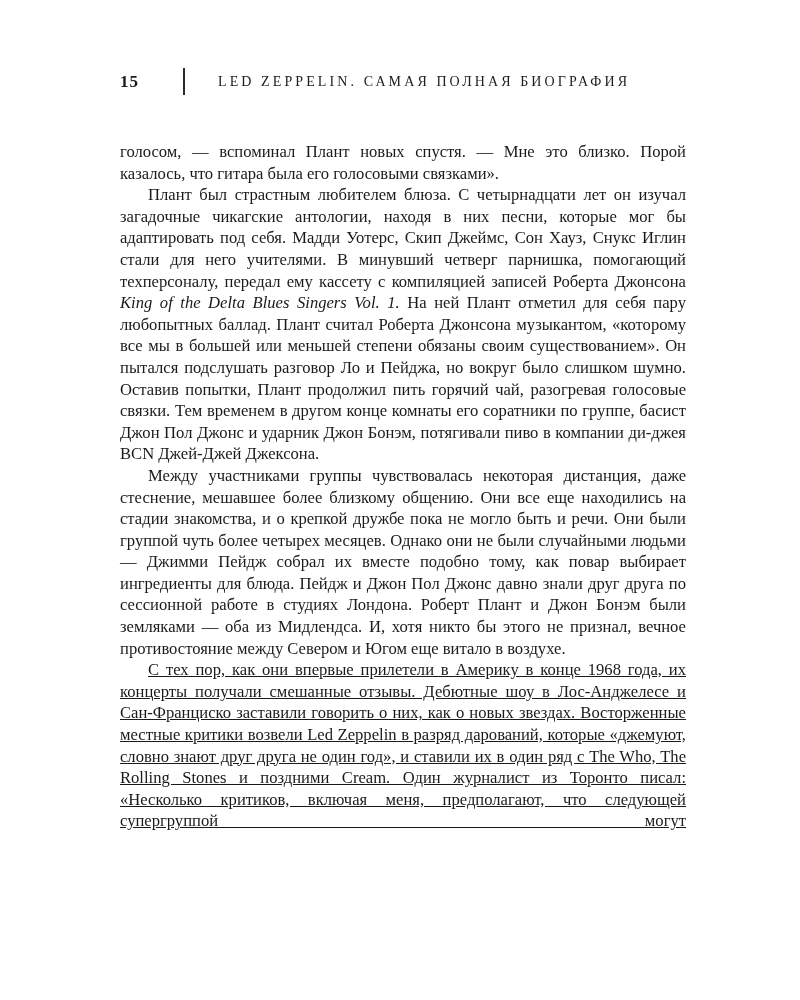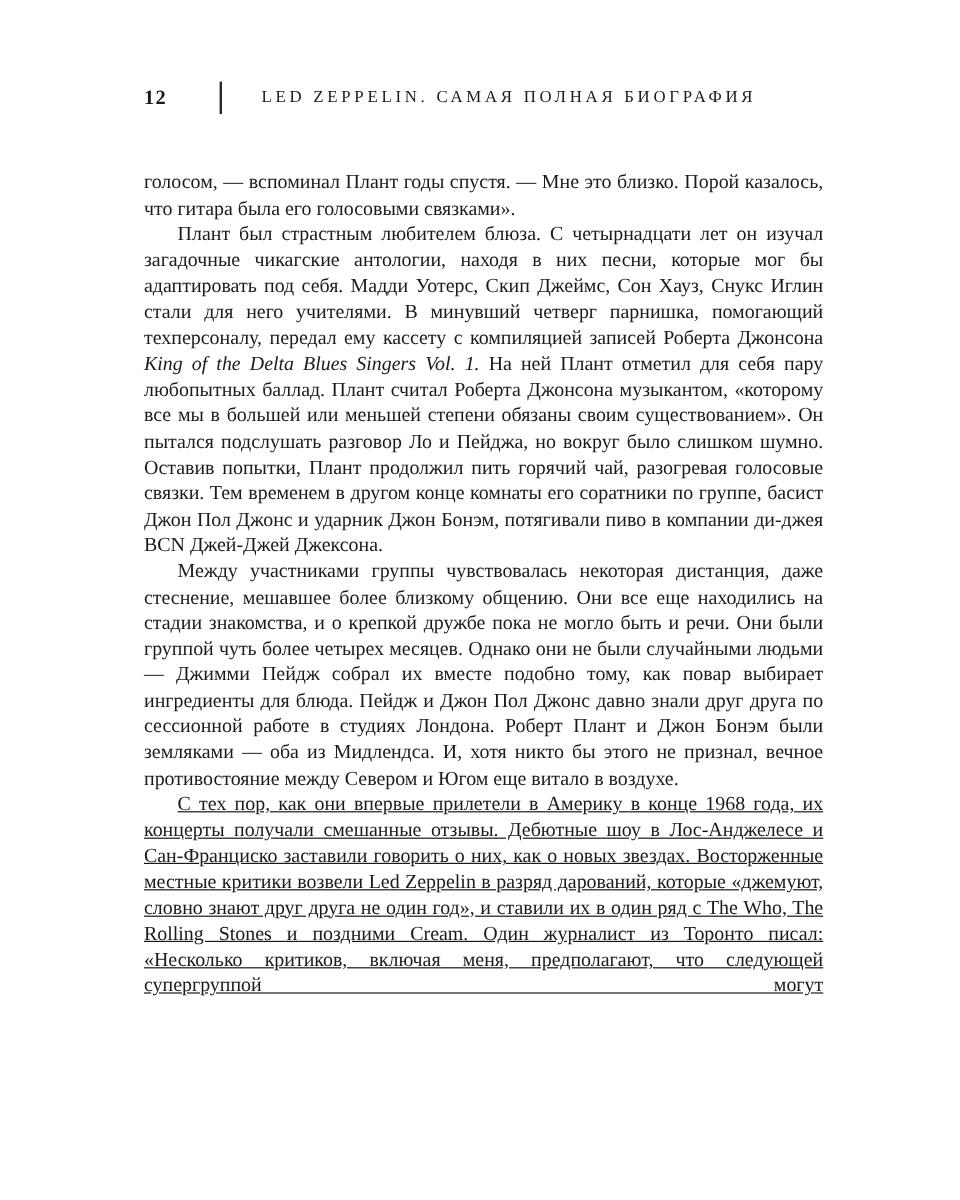--- a/index.html
+++ b/index.html
@@ -68,24 +68,24 @@
   }
   .body-text i {
     font-style: italic;
   }
 </style>
 </head>
 <body>
 
 <div class="page">
   <header class="running-head">
-    <span class="pagenum">12</span>
+    <span class="pagenum">15</span>
     <span class="head-rule"></span>
     <span class="running-title">LED ZEPPELIN. САМАЯ ПОЛНАЯ БИОГРАФИЯ</span>
   </header>
 
   <main class="body-text" id="body-text">
-      <p class=""><span>голосом, — вспоминал Плант годы спустя. — Мне это близко. Порой казалось, что гитара была его голосовыми связками».</span></p>
+      <p class=""><span>голосом, — вспоминал Плант новых спустя. — Мне это близко. Порой казалось, что гитара была его голосовыми связками».</span></p>
       <p class="indent"><span>Плант был страстным любителем блюза. С четырнадцати лет он изучал загадочные чикагские антологии, находя в них песни, которые мог бы адаптировать под себя. Мадди Уотерс, Скип Джеймс, Сон Хауз, Снукс Иглин стали для него учителями. В минувший четверг парнишка, помогающий техперсоналу, передал ему кассету с компиляцией записей Роберта Джонсона </span><i>King of the Delta Blues Singers Vol. 1.</i><span> На ней Плант отметил для себя пару любопытных баллад. Плант считал Роберта Джонсона музыкантом, «которому все мы в большей или меньшей степени обязаны своим существованием». Он пытался подслушать разговор Ло и Пейджа, но вокруг было слишком шумно. Оставив попытки, Плант продолжил пить горячий чай, разогревая голосовые связки. Тем временем в другом конце комнаты его соратники по группе, басист Джон Пол Джонс и ударник Джон Бонэм, потягивали пиво в компании ди-джея BCN Джей-Джей Джексона.</span></p>
       <p class="indent"><span>Между участниками группы чувствовалась некоторая дистанция, даже стеснение, мешавшее более близкому общению. Они все еще находились на стадии знакомства, и о крепкой дружбе пока не могло быть и речи. Они были группой чуть более четырех месяцев. Однако они не были случайными людьми — Джимми Пейдж собрал их вместе подобно тому, как повар выбирает ингредиенты для блюда. Пейдж и Джон Пол Джонс давно знали друг друга по сессионной работе в студиях Лондона. Роберт Плант и Джон Бонэм были земляками — оба из Мидлендса. И, хотя никто бы этого не признал, вечное противостояние между Севером и Югом еще витало в воздухе.</span></p>
       <p class="indent continues"><span>С тех пор, как они впервые прилетели в Америку в конце 1968 года, их концерты получали смешанные отзывы. Дебютные шоу в Лос-Анджелесе и Сан-Франциско заставили говорить о них, как о новых звездах. Восторженные местные критики возвели Led Zeppelin в разряд дарований, которые «джемуют, словно знают друг друга не один год», и ставили их в один ряд с The Who, The Rolling Stones и поздними Cream. Один журналист из Торонто писал: «Несколько критиков, включая меня, предполагают, что следующей супергруппой могут</span></p>
     </main>
 </div>
 
 </body></html>

